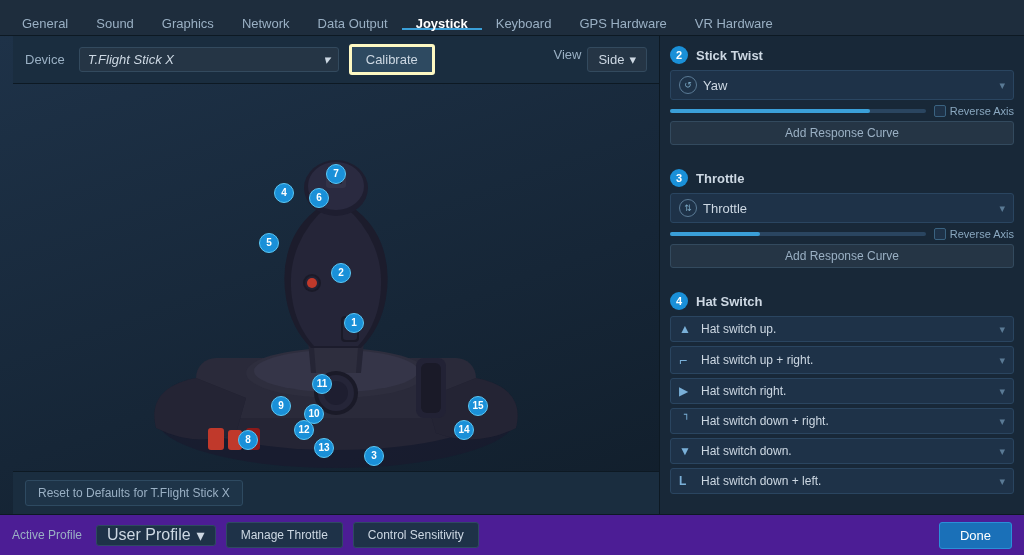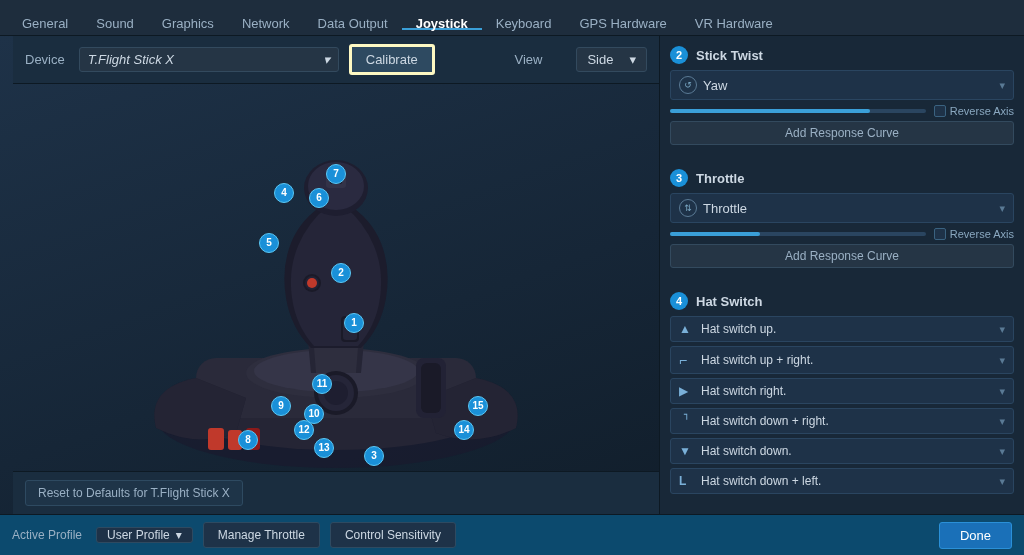--- a/index.html
+++ b/index.html
@@ -86,37 +86,35 @@
       border: 3px solid #fef9c3;
       color: #cdd8e3;
       padding: 5px 14px;
       border-radius: 3px;
       cursor: pointer;
       font-size: 13px;
     }
 
     .view-area {
       display: flex;
-      align-items: center;
       gap: 6px;
       margin-left: auto;
     }
     .view-label { color: #9ab0c4; font-size: 13px; }
     .view-select {
       background: #253545;
       border: 1px solid #334a5e;
       color: #cdd8e3;
       padding: 4px 10px;
       border-radius: 3px;
       font-size: 13px;
       display: flex;
       align-items: center;
-      gap: 16px;
-      cursor: pointer;
-      margin-left: 28px;
+      gap: 5px;
+      cursor: pointer;
     }
 
     
     .joystick-area {
       flex: 1;
       display: flex;
       align-items: center;
       justify-content: center;
       position: relative;
     }
@@ -308,40 +306,40 @@
       min-width: 16px;
     }
     .hat-label {
       color: #cdd8e3;
       font-size: 12px;
       flex: 1;
     }
 
     
     .footer-bar {
-      background: #0c4a6e;
+      background: #4c1d95;
       border-top: 1px solid #0d1923;
       height: 41px;
       display: flex;
       align-items: center;
       padding: 0 12px;
       gap: 10px;
     }
     .active-profile-label {
       color: #9ab0c4;
       font-size: 12px;
       margin-right: 4px;
     }
     .profile-select {
       background: #1e3248;
       border: 1px solid #2e4a61;
       color: #cdd8e3;
       padding: 0 10px;
       border-radius: 3px;
-      font-size: 12px;
+      font-size: 16px;
       display: flex;
       align-items: center;
       gap: 6px;
       cursor: pointer;
     }
     .footer-btn {
       background: #1e3248;
       border: 1px solid #2e4a61;
       color: #cdd8e3;
       padding: 5px 14px;

